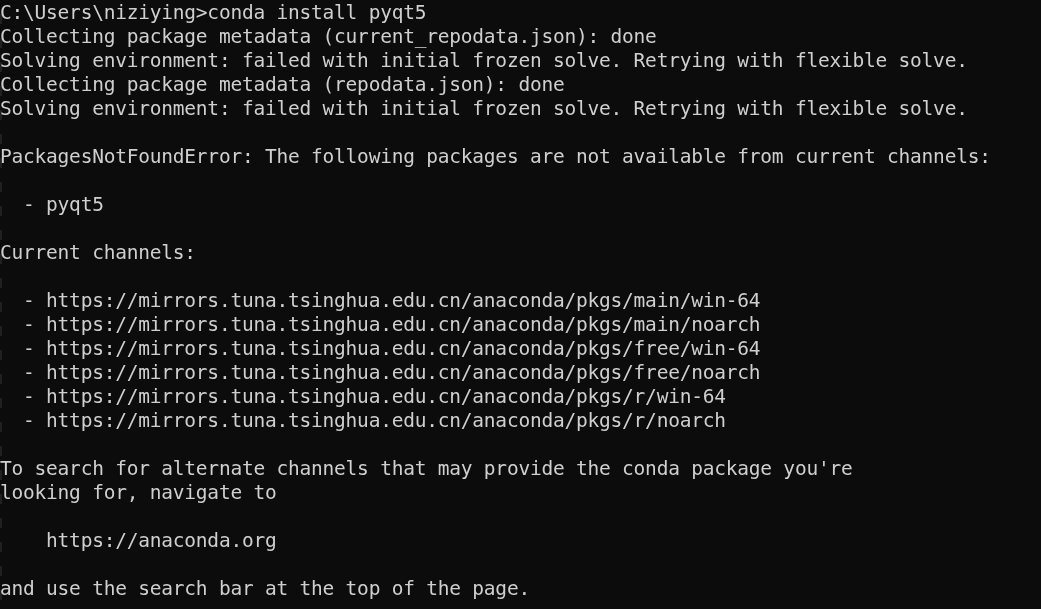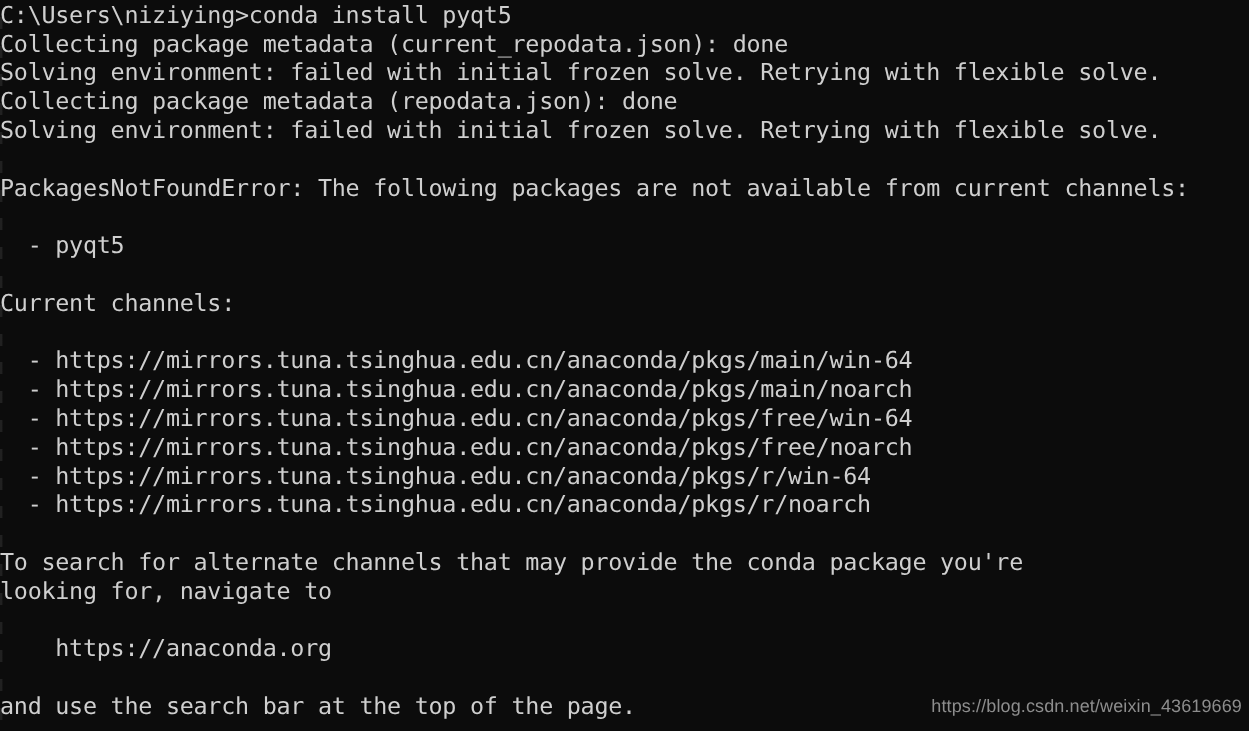--- a/index.html
+++ b/index.html
@@ -76,15 +76,14 @@
 </style>
 </head>
 <body>
 
 <div id="terminal">
 
   <div id="left-gutter"></div>
 
   <pre id="console-output"><span class="line">C:\Users\niziying&gt;conda install pyqt5</span><span class="line">Collecting package metadata (current_repodata.json): done</span><span class="line">Solving environment: failed with initial frozen solve. Retrying with flexible solve.</span><span class="line">Collecting package metadata (repodata.json): done</span><span class="line">Solving environment: failed with initial frozen solve. Retrying with flexible solve.</span><span class="line blank"></span><span class="line">PackagesNotFoundError: The following packages are not available from current channels:</span><span class="line blank"></span><span class="line">  - pyqt5</span><span class="line blank"></span><span class="line">Current channels:</span><span class="line blank"></span><span class="line">  - https://mirrors.tuna.tsinghua.edu.cn/anaconda/pkgs/main/win-64</span><span class="line">  - https://mirrors.tuna.tsinghua.edu.cn/anaconda/pkgs/main/noarch</span><span class="line">  - https://mirrors.tuna.tsinghua.edu.cn/anaconda/pkgs/free/win-64</span><span class="line">  - https://mirrors.tuna.tsinghua.edu.cn/anaconda/pkgs/free/noarch</span><span class="line">  - https://mirrors.tuna.tsinghua.edu.cn/anaconda/pkgs/r/win-64</span><span class="line">  - https://mirrors.tuna.tsinghua.edu.cn/anaconda/pkgs/r/noarch</span><span class="line blank"></span><span class="line">To search for alternate channels that may provide the conda package you're</span><span class="line">looking for, navigate to</span><span class="line blank"></span><span class="line">    https://anaconda.org</span><span class="line blank"></span><span class="line">and use the search bar at the top of the page.</span></pre>
 
-  <div id="watermark">https://blog.csdn.net/weixin_43619669</div>
 
 </div>
 
 </body></html>

